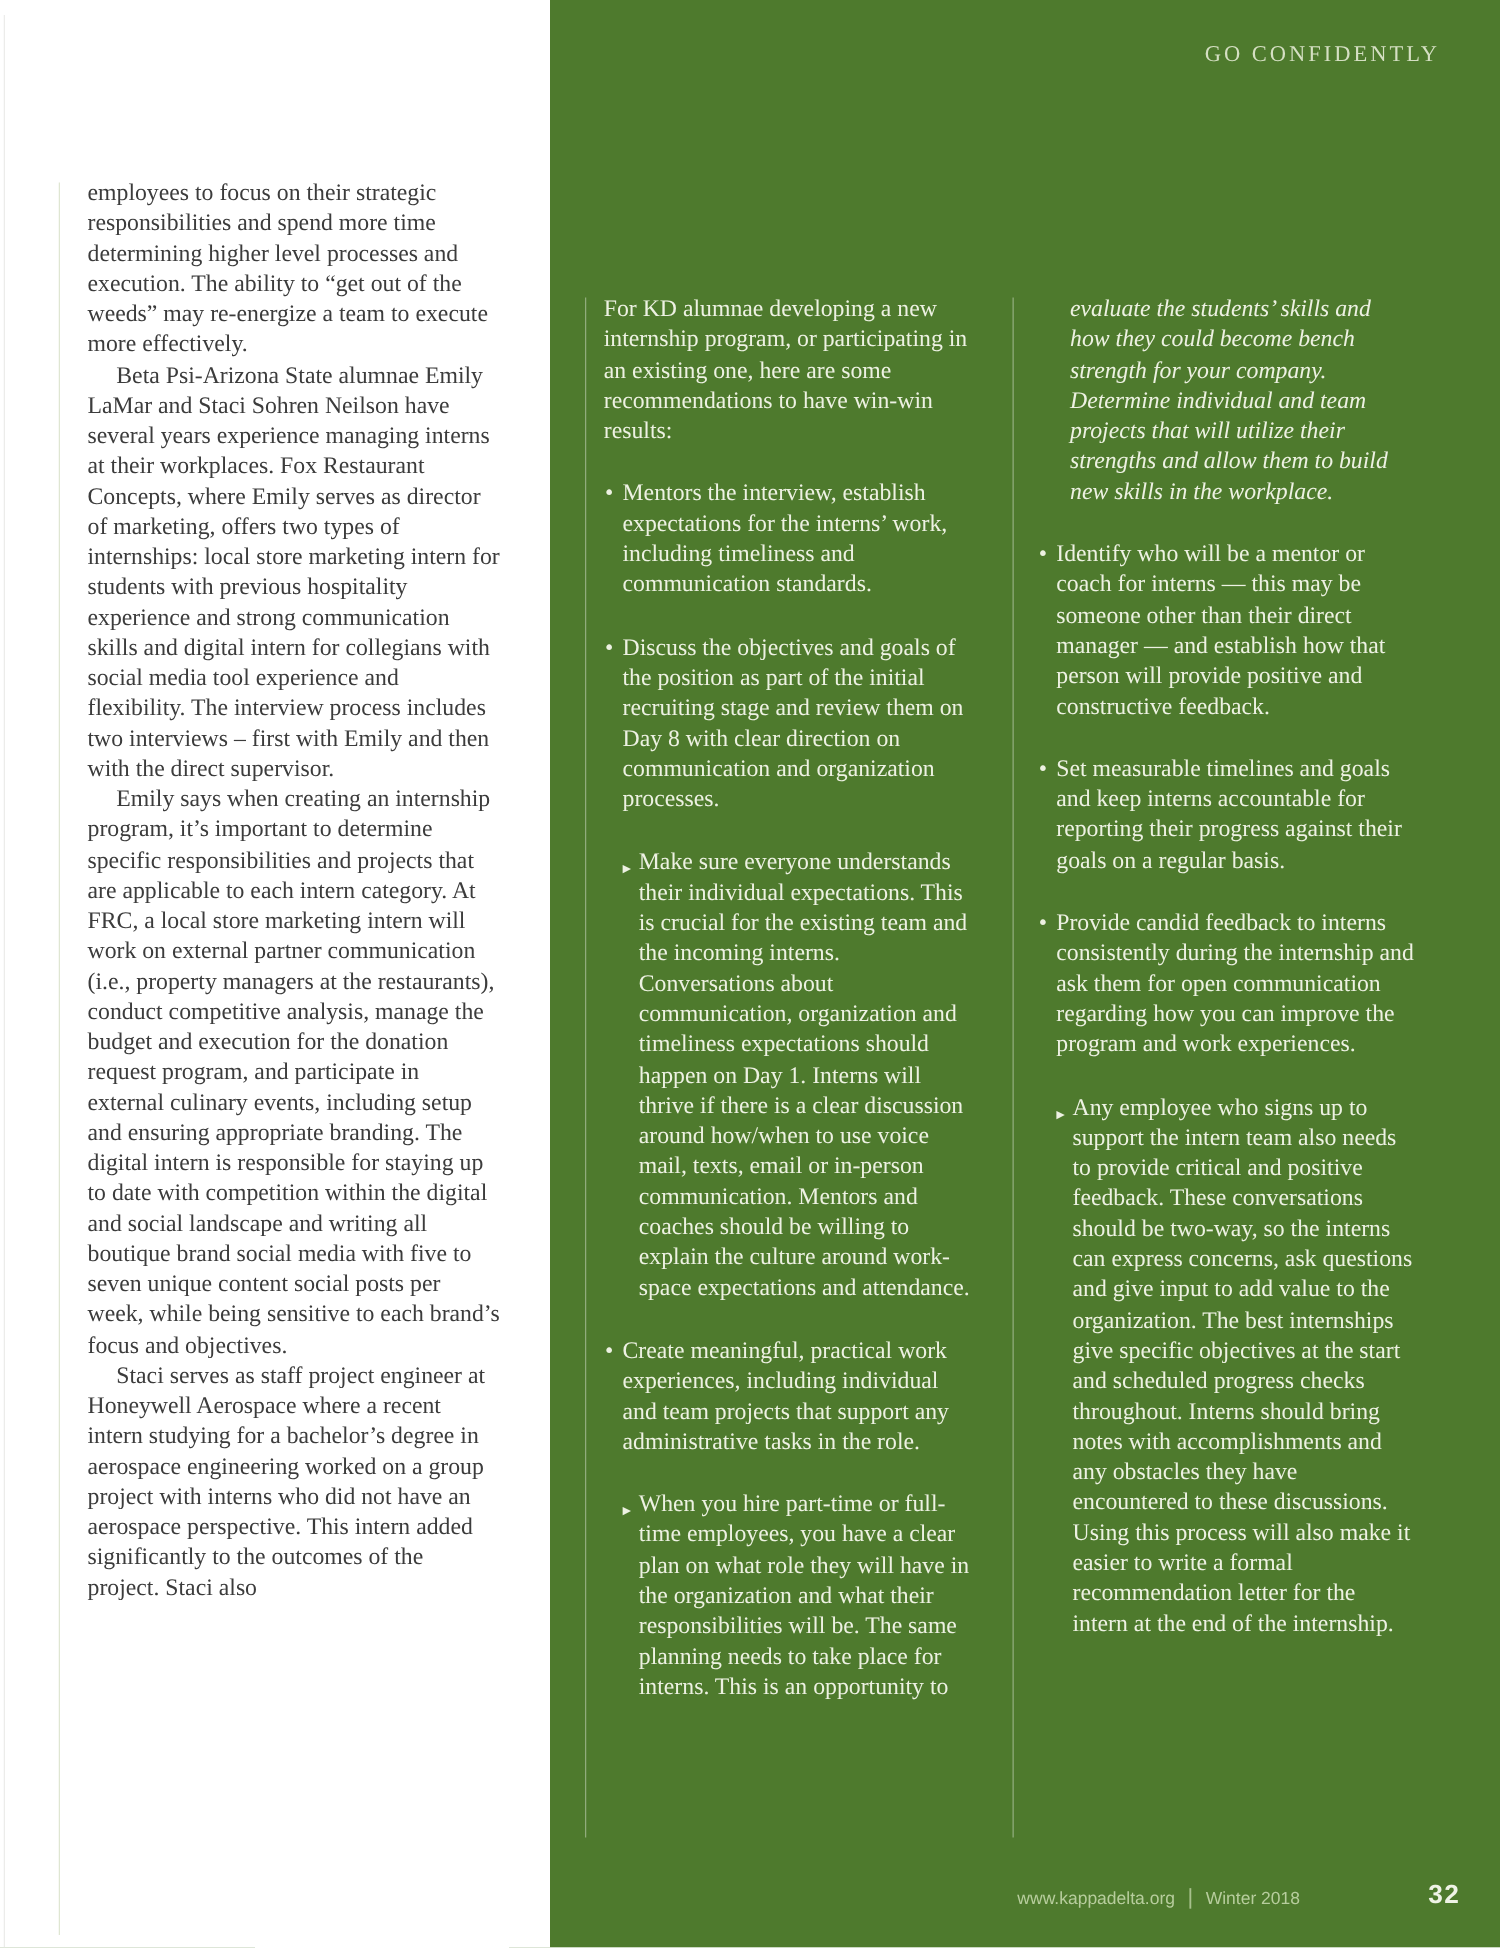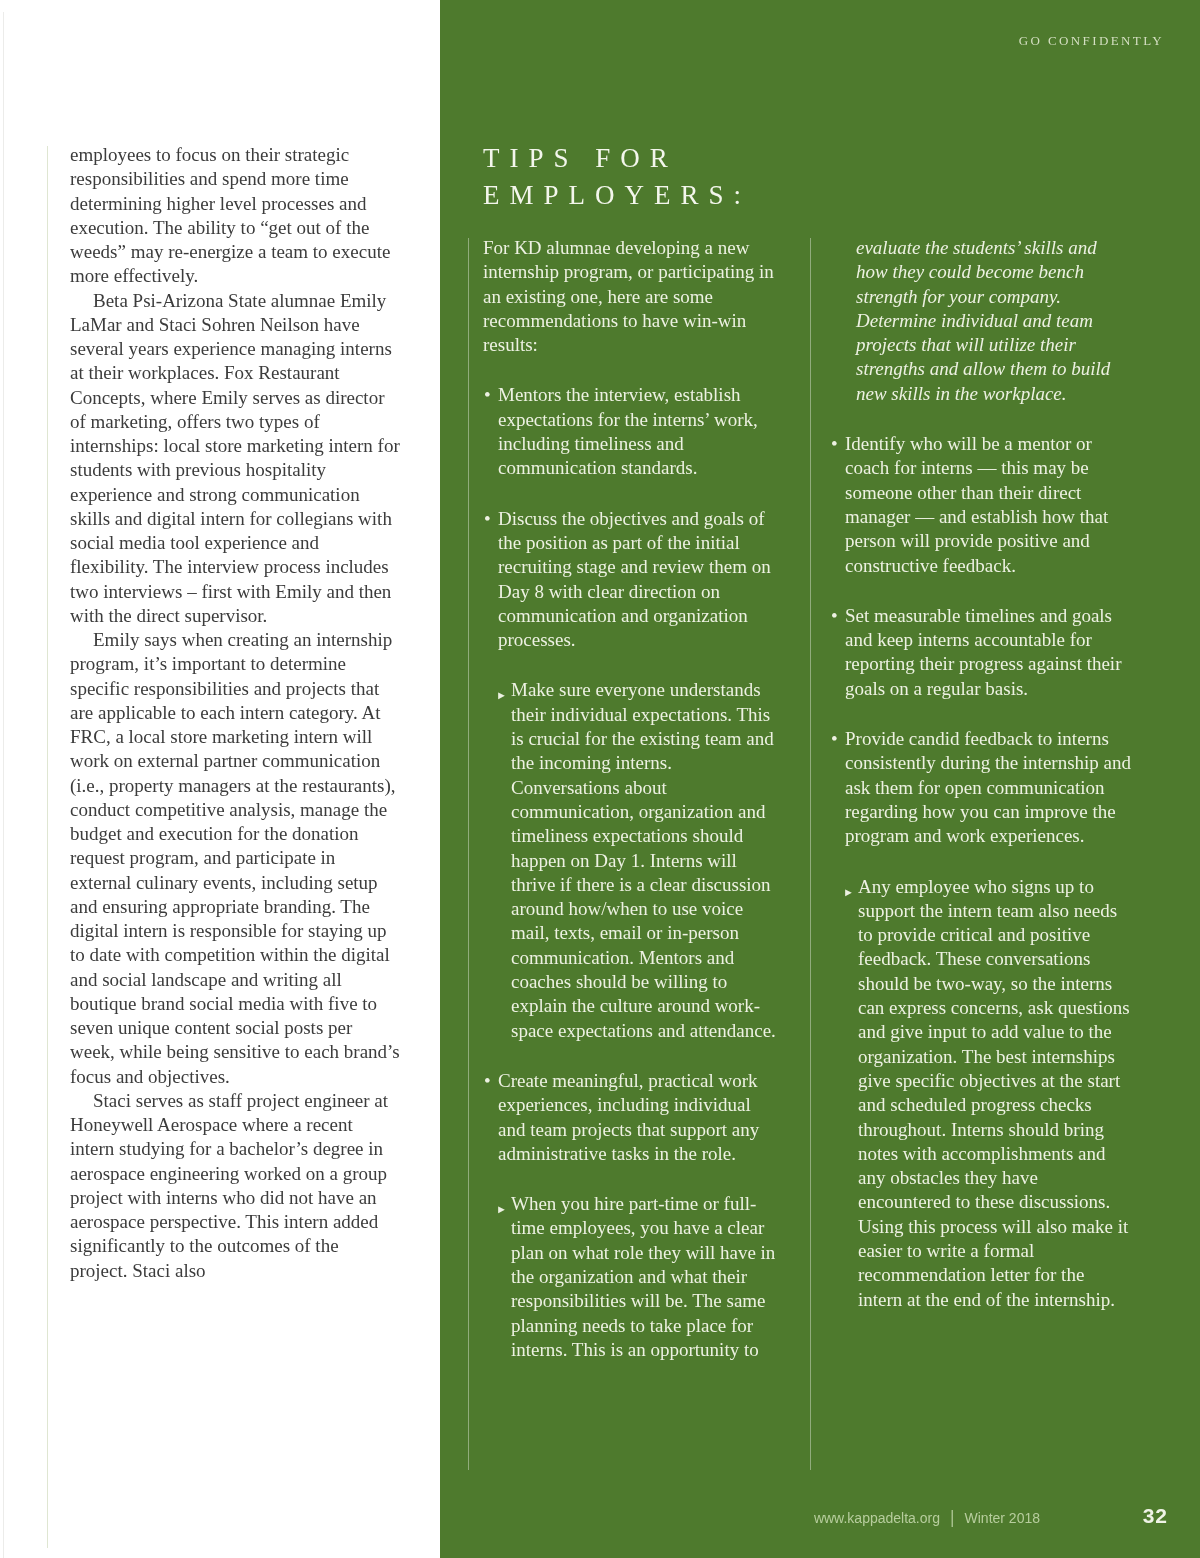--- a/index.html
+++ b/index.html
@@ -21,21 +21,21 @@
   .page-edge{position:absolute;left:3px;top:12px;width:1px;height:1546px;background:#ececea;}
   .left-rule{position:absolute;left:47px;top:146px;width:1px;height:1402px;background:var(--left-rule);}
 
   .left-column{position:absolute;left:70px;top:143px;width:330px;
     font-size:19px;line-height:24.25px;color:var(--article-text);text-align:left;}
   .left-column .para{margin:0;}
   .left-column .para.indent{text-indent:23px;}
 
   .green-panel{position:absolute;left:440px;top:0;width:760px;height:1558px;background:var(--green);}
 
-  .kicker{position:absolute;top:33px;right:36px;font-size:13px;letter-spacing:2.4px;
+  .kicker{position:absolute;top:33px;right:48px;font-size:18px;letter-spacing:2.4px;
     color:var(--kicker);font-family:"Liberation Serif","DejaVu Serif",serif;}
 
   .tips-heading{position:absolute;left:43px;top:140px;font-size:27px;font-weight:normal;
     letter-spacing:0.37em;line-height:37px;color:var(--heading-on-green);}
   .tips-heading .line{display:block;}
 
   .col-rule{position:absolute;top:238px;width:1px;height:1232px;background:var(--column-rule);}
   .rule-1{left:28px;}
   .rule-2{left:370px;}
 
@@ -72,24 +72,20 @@
     <p class="para">employees to focus on their strategic responsibilities and spend more time determining higher level processes and execution. The ability to “get out of the weeds” may re-energize a team to execute more effectively.</p>
     <p class="para indent">Beta Psi-Arizona State alumnae Emily LaMar and Staci Sohren Neilson have several years experience managing interns at their workplaces. Fox Restaurant Concepts, where Emily serves as director of marketing, offers two types of internships: local store marketing intern for students with previous hospitality experience and strong communication skills and digital intern for collegians with social media tool experience and flexibility. The interview process includes two interviews – first with Emily and then with the direct supervisor.</p>
     <p class="para indent">Emily says when creating an internship program, it’s important to determine specific responsibilities and projects that are applicable to each intern category. At FRC, a local store marketing intern will work on external partner communication (i.e., property managers at the restaurants), conduct competitive analysis, manage the budget and execution for the donation request program, and participate in external culinary events, including setup and ensuring appropriate branding. The digital intern is responsible for staying up to date with competition within the digital and social landscape and writing all boutique brand social media with five to seven unique content social posts per week, while being sensitive to each brand’s focus and objectives.</p>
     <p class="para indent">Staci serves as staff project engineer at Honeywell Aerospace where a recent intern studying for a bachelor’s degree in aerospace engineering worked on a group project with interns who did not have an aerospace perspective. This intern added significantly to the outcomes of the project. Staci also</p>
   </main>
 
   <section class="green-panel">
 
     <div class="kicker">GO CONFIDENTLY</div>
 
-    <h1 class="tips-heading">
-      <span class="line">TIPS FOR</span>
-      <span class="line">EMPLOYERS:</span>
-    </h1>
 
     <div class="col-rule rule-1"></div>
     <div class="col-rule rule-2"></div>
 
     <div class="col col-middle">
       <p class="intro">For KD alumnae developing a new internship program, or participating in an existing one, here are some recommendations to have win-win results:</p>
       <div class="item bullet">
         <span class="marker">•</span>
         <span class="txt">Mentors the interview, establish expectations for the interns’ work, including timeliness and communication standards.</span>
       </div>

